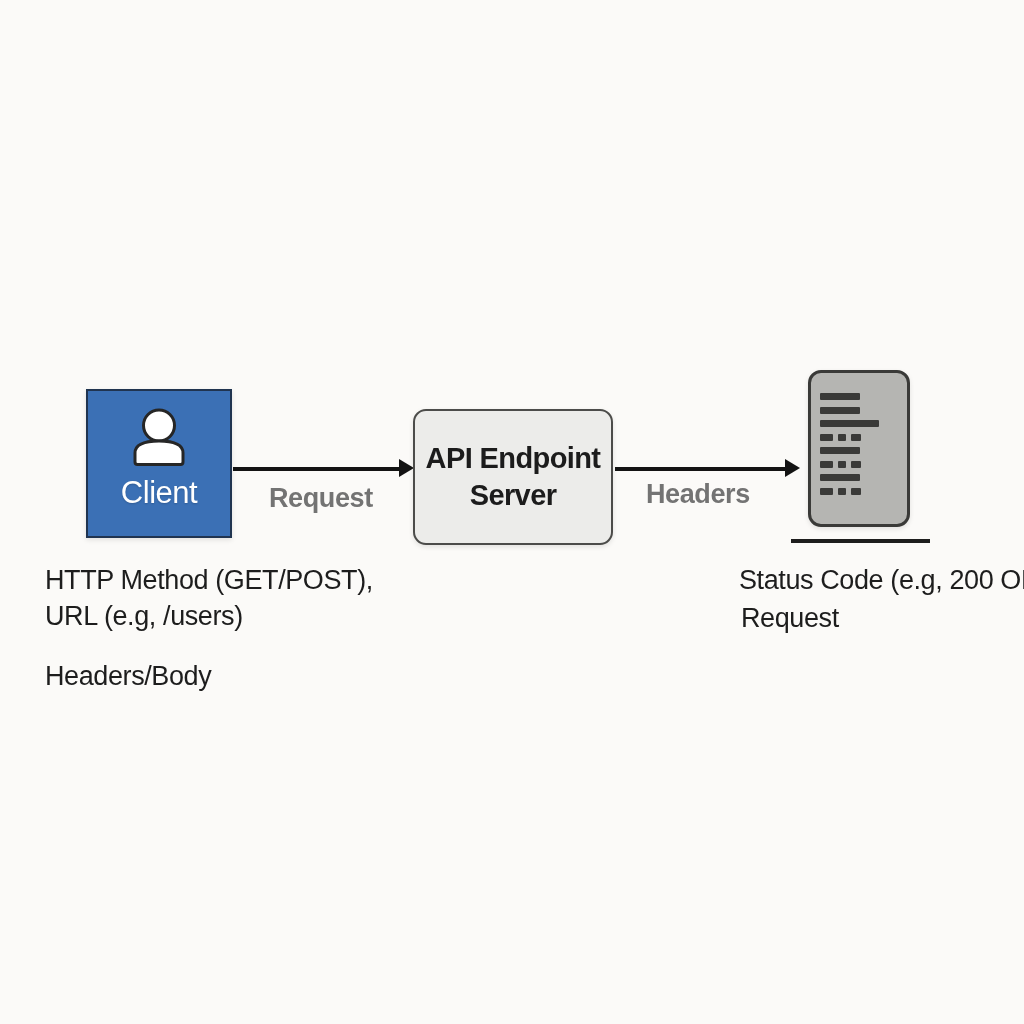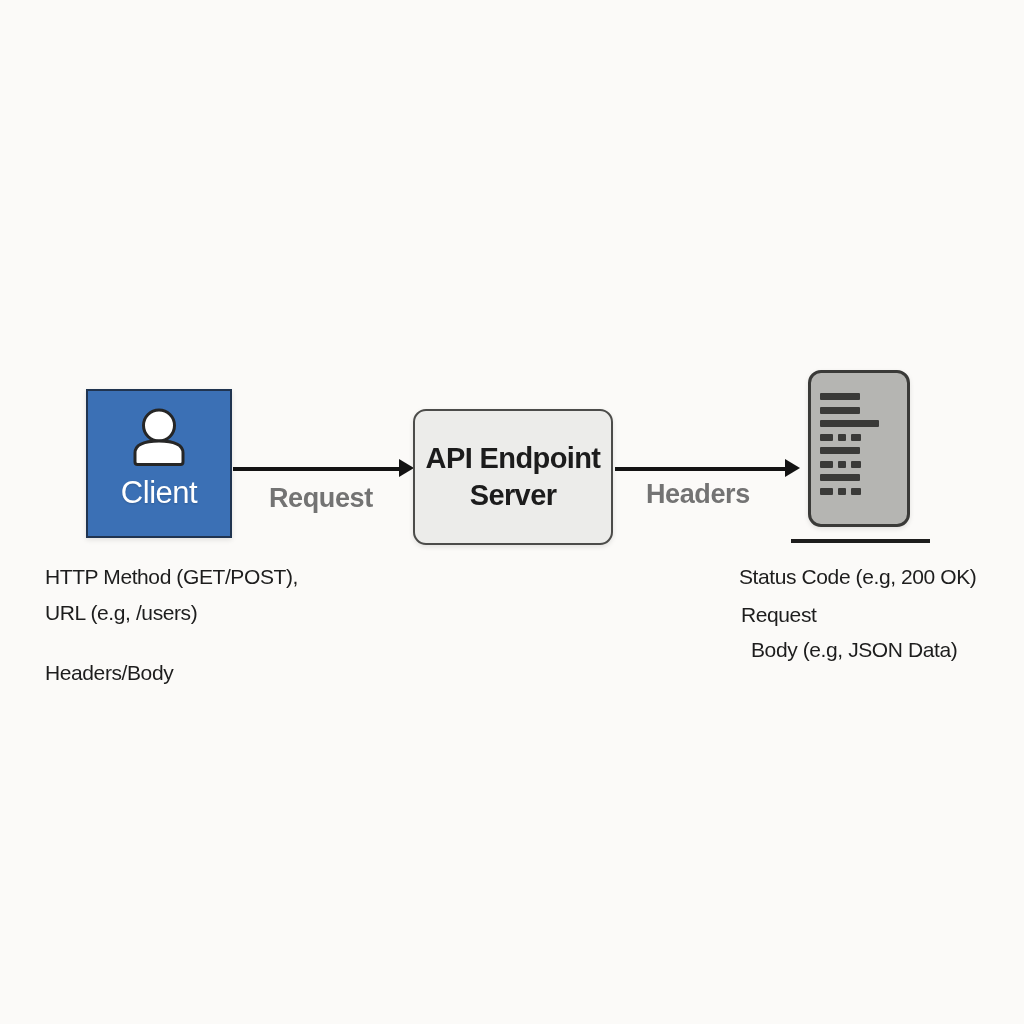--- a/index.html
+++ b/index.html
@@ -123,21 +123,21 @@
   .icon-underline {
     position: absolute;
     left: 791px; top: 539px;
     width: 139px; height: 3.5px;
     background: #1d1d1d;
   }
 
   
   .annot-line {
     position: absolute;
-    font-size: 21px;
+    font-size: 27px;
     letter-spacing: -0.4px;
     color: #1d1d1d;
     white-space: nowrap;
   }
   .annot-line.l1 { left: 45px; top: 565px; }
   .annot-line.l2 { left: 45px; top: 601px; }
   .annot-line.l3 { left: 45px; top: 661px; }
   .annot-line.r1 { left: 739px; top: 565px; }
   .annot-line.r2 { left: 741px; top: 603px; }
   .annot-line.r3 { left: 751px; top: 638px; }
@@ -192,15 +192,14 @@
     </div>
   </div>
   <div class="icon-underline"></div>
 
   <div class="annot-line l1">HTTP Method (GET/POST),</div>
   <div class="annot-line l2">URL (e.g, /users)</div>
   <div class="annot-line l3">Headers/Body</div>
 
   <div class="annot-line r1">Status Code (e.g, 200 OK)</div>
   <div class="annot-line r2">Request</div>
-  <div class="annot-line r3">Body (e.g, JSON Data)</div>
 
 </div>
 
 </body></html>

